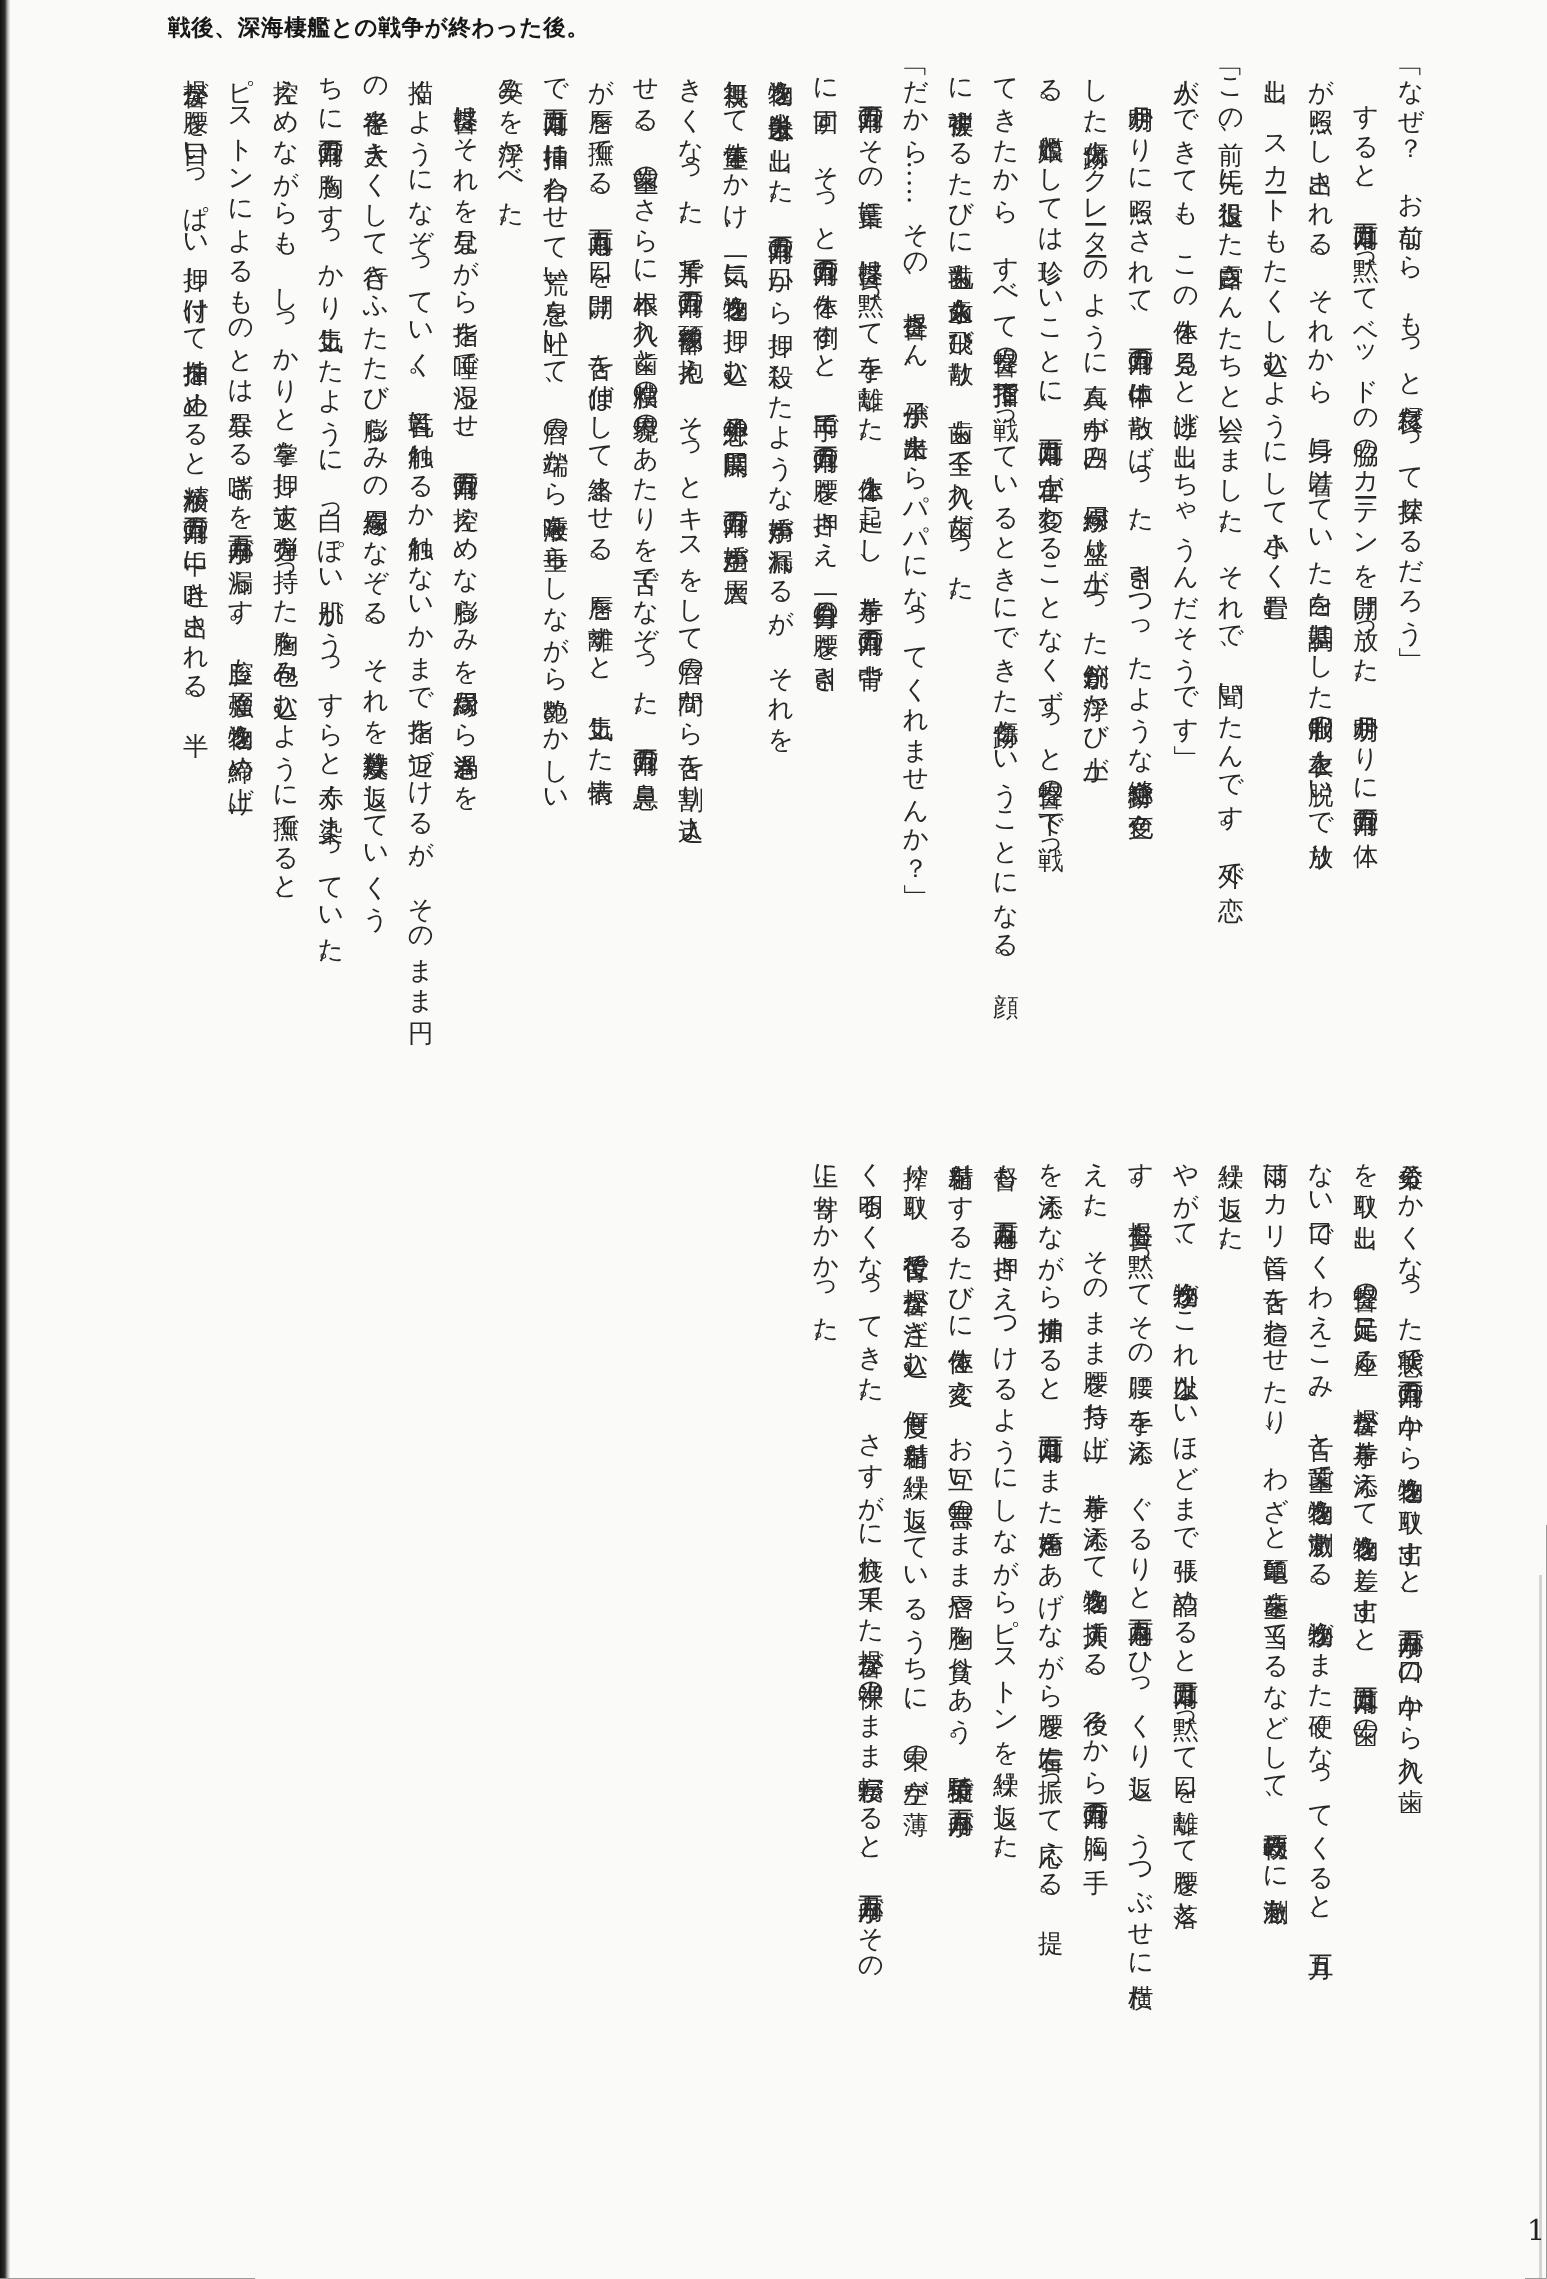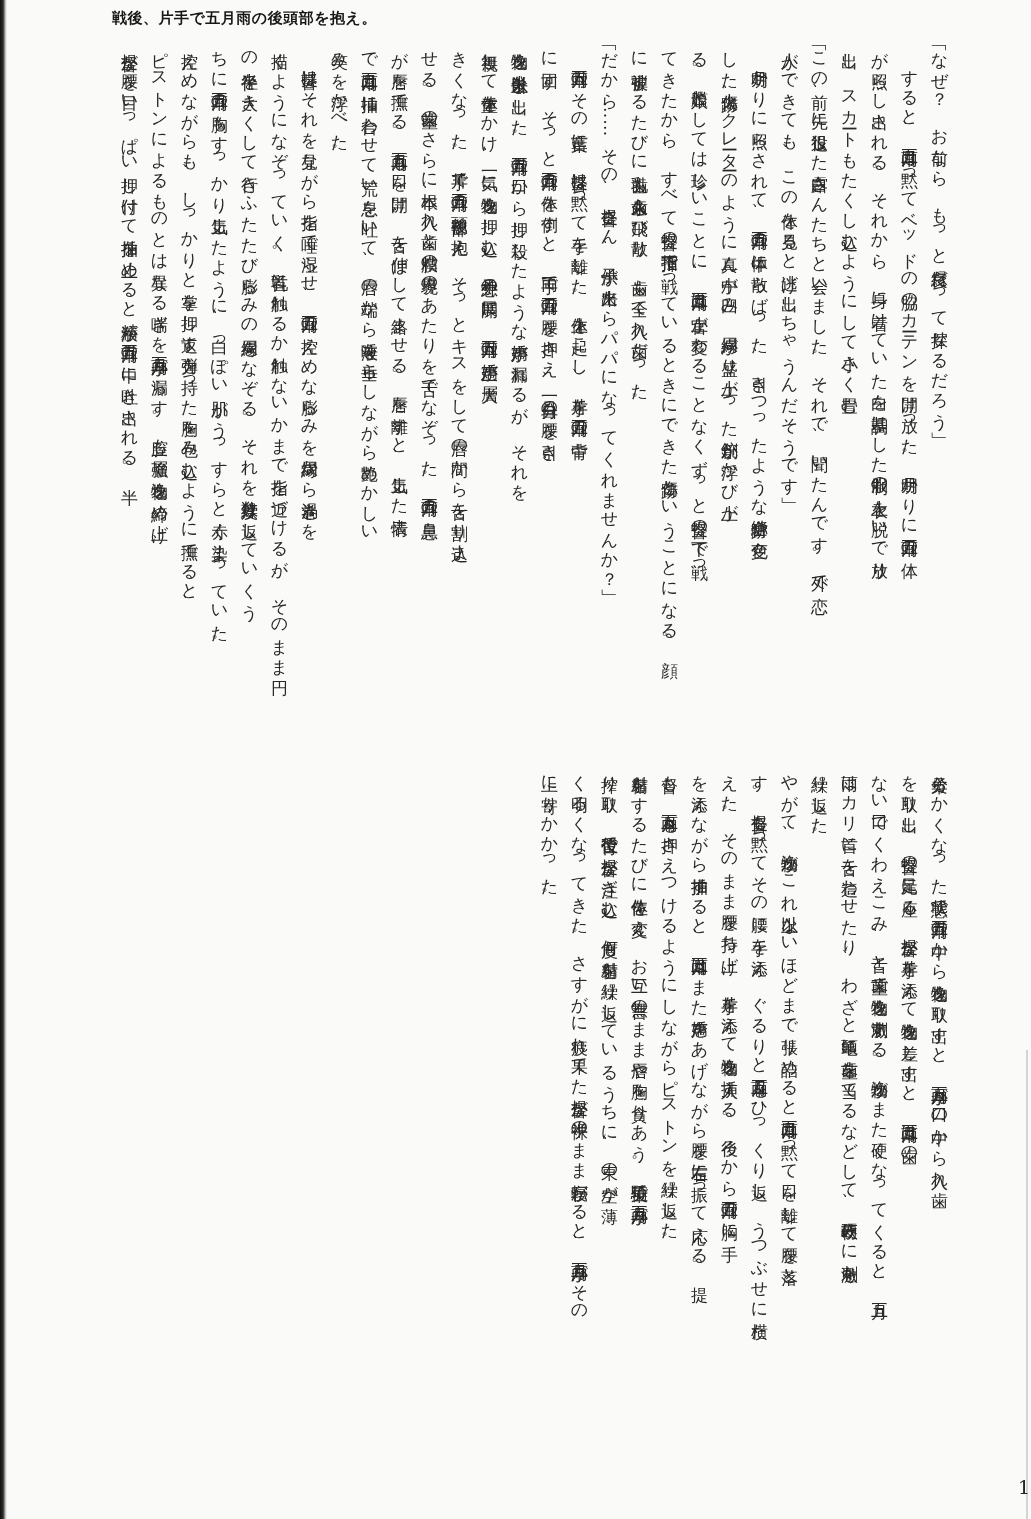--- a/index.html
+++ b/index.html
@@ -45,21 +45,21 @@
     font-size:19px; color:#222;
   }
 </style>
 </head>
 <body>
 
 <div class="page">
   <div class="scan-edge-left"></div>
   <div class="scan-edge-right"></div>
 
-  <div class="header-note">戦後、片手で五月雨の後頭部を抱え。</div>
+  <div class="header-note">戦後、深海棲艦との戦争が終わった後。</div>
 
   <div class="band band-top">
       <div class="col">「なぜ？　お前なら、もっと良縁だって探せるだろう」</div>
       <div class="col">　すると、五月雨は黙ってベッドの脇のカーテンを開け放った。月明かりに五月雨の体</div>
       <div class="col">が照らし出される。それから、身に着けていた白を基調にした制服の上衣を脱いで放り</div>
       <div class="col">出し、スカートもたくし込むようにして小さく畳む。</div>
       <div class="col">「この前、先に退役した白露さんたちと会いました。それで、聞いたんです。外で恋</div>
       <div class="col">人ができても、この体を見ると逃げ出しちゃうんだそうです」</div>
       <div class="col">　月明かりに照らされて、五月雨の体中に散らばった、引きつったような縫合跡や変色</div>
       <div class="col">した火傷跡、クレーターのように真ん中が凹み、周縁が盛り上がった銃創が浮かび上が</div>

